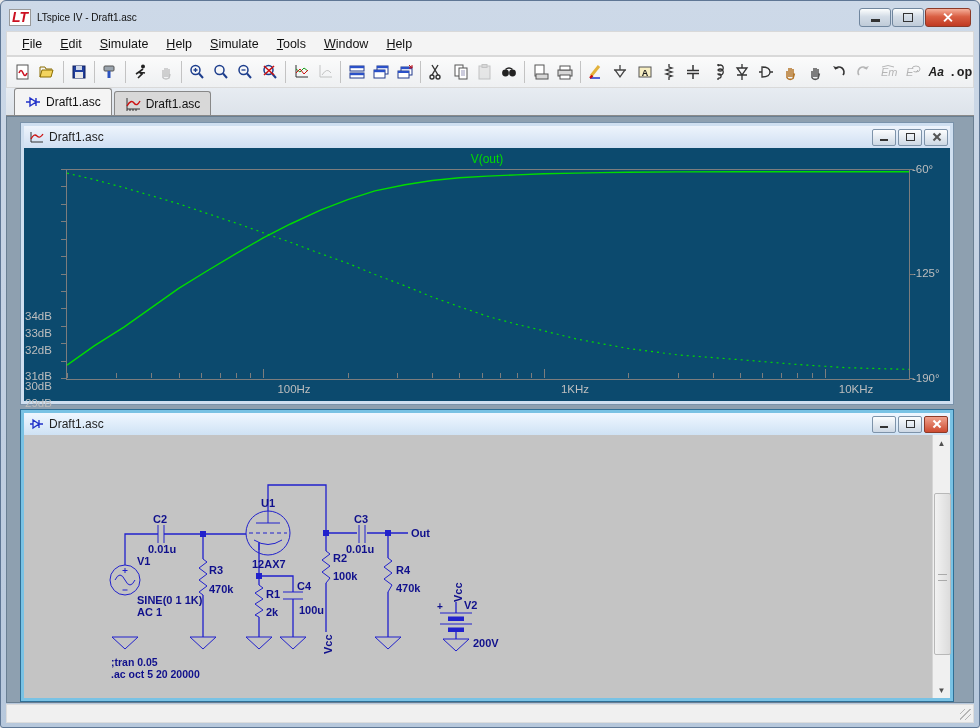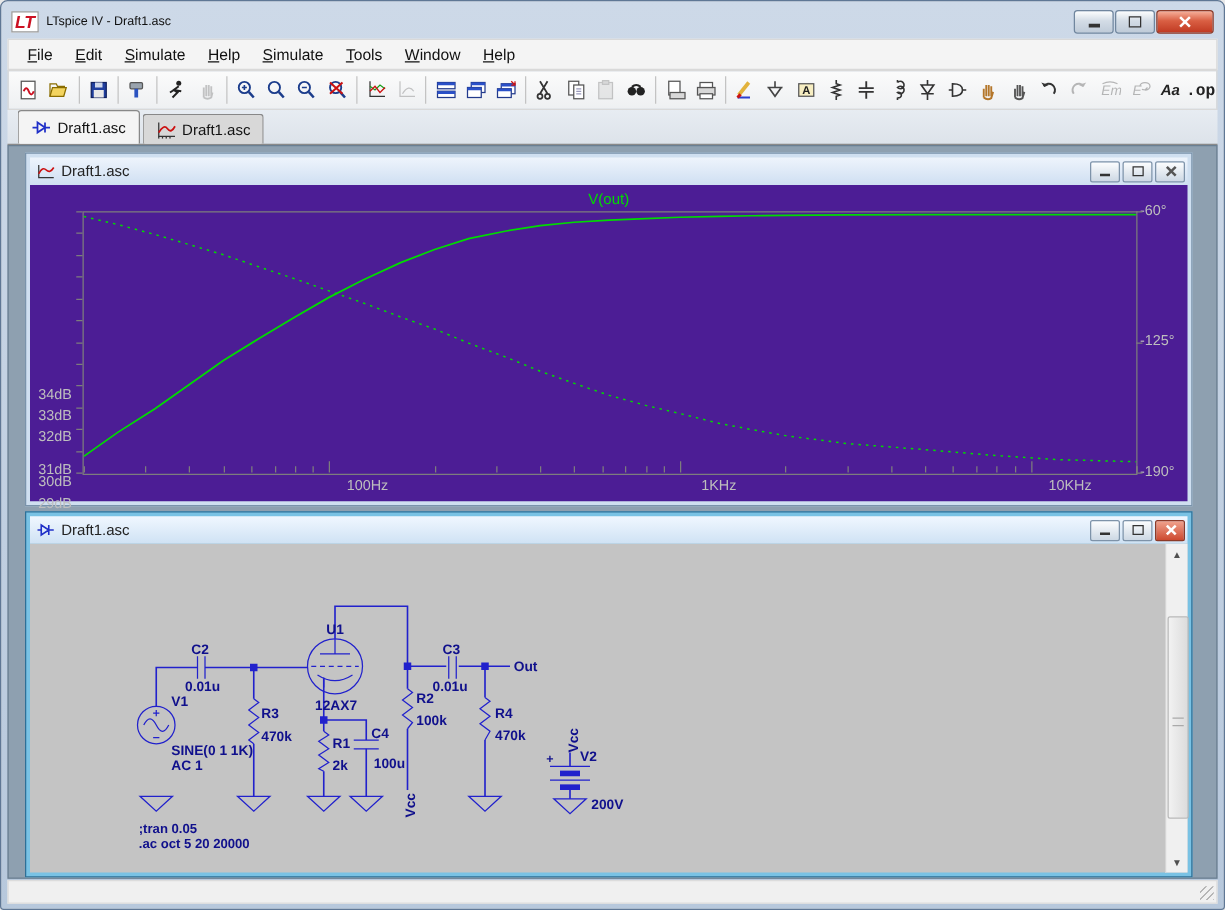--- a/index.html
+++ b/index.html
@@ -42,24 +42,24 @@
   .cbtn{width:22px;height:15px;border:1px solid #7e93a9;border-radius:2px;background:linear-gradient(#fcfdfe,#cdd8e4);display:flex;align-items:center;justify-content:center;margin-right:2px;}
   .cbtn.closeA{background:linear-gradient(#f0a28d,#cd4a30);border-color:#8c3a28;}
   .cmin{width:8px;height:2px;background:#333;margin-top:6px;}
   .crest{width:7px;height:6px;border:1px solid #333;}
   .cx{position:relative;width:9px;height:8px;}
   .cx::before,.cx::after{content:"";position:absolute;left:4px;top:-1px;width:2px;height:10px;background:#555;}
   .cx::before{transform:rotate(45deg);} .cx::after{transform:rotate(-45deg);}
   .cx.white::before,.cx.white::after{background:#fff;}
   
   #wave-win{left:13px;top:5px;width:934px;height:283px;background:#cfdff0;border:1px solid #7a93ab;padding:2px;}
-  #wave-content{position:absolute;left:3px;right:3px;top:25px;bottom:3px;background:#4c1d95;}
+  #wave-content{position:absolute;left:3px;right:3px;top:25px;bottom:3px;background:#0c4a6e;}
   #plot-frame{position:absolute;left:42px;top:21px;width:842px;height:209px;border:1px solid #7d7d7d;}
   .axlbl{position:absolute;color:#bebebe;font-size:11.5px;line-height:12px;}
-  .left-lbl{width:38px;text-align:center;left:1px;}
+  .left-lbl{width:38px;text-align:left;left:1px;}
   .right-lbl{left:888px;}
   .x-lbl{top:235px;transform:translateX(-50%);margin-left:32px;}
   .trace-name{position:absolute;top:4px;left:0;width:100%;text-align:center;color:#00dc00;font-size:12px;}
   .tick{position:absolute;background:#7d7d7d;}
   
   #sch-win{left:13px;top:292px;width:934px;height:293px;background:#79c2e4;border:1px solid #2f6f96;padding:2px;}
   #sch-title{background:linear-gradient(#f0f7ff,#cfe2f4);}
   #sch-content{position:absolute;left:3px;right:3px;top:25px;bottom:3px;background:#c4c4c4;}
   #sch-svg{position:absolute;left:0;top:0;}
   

